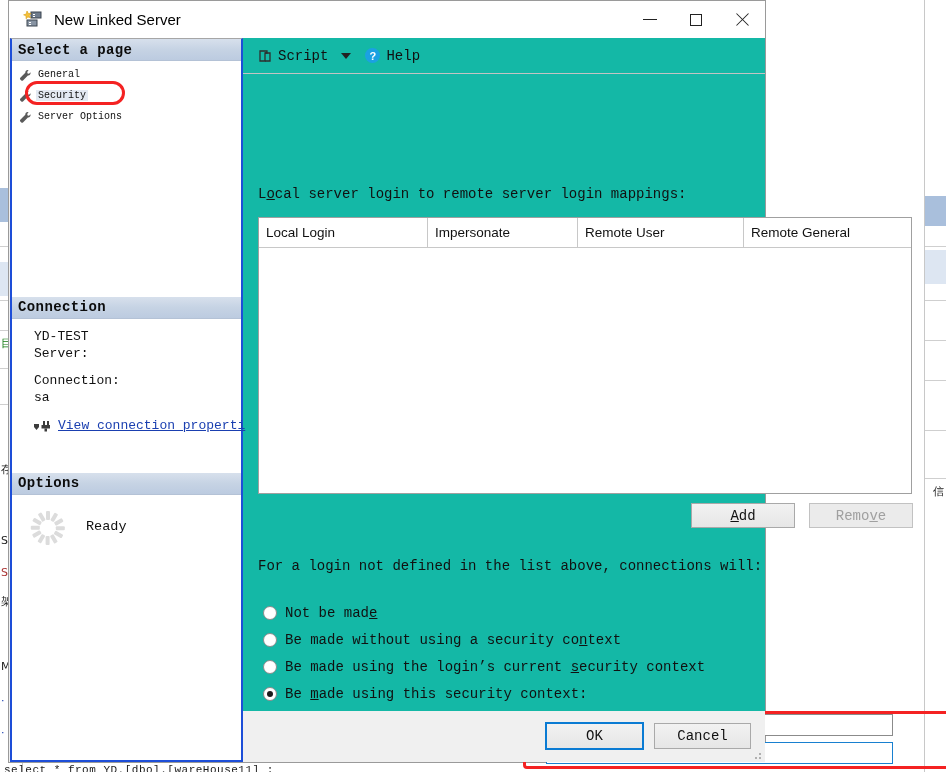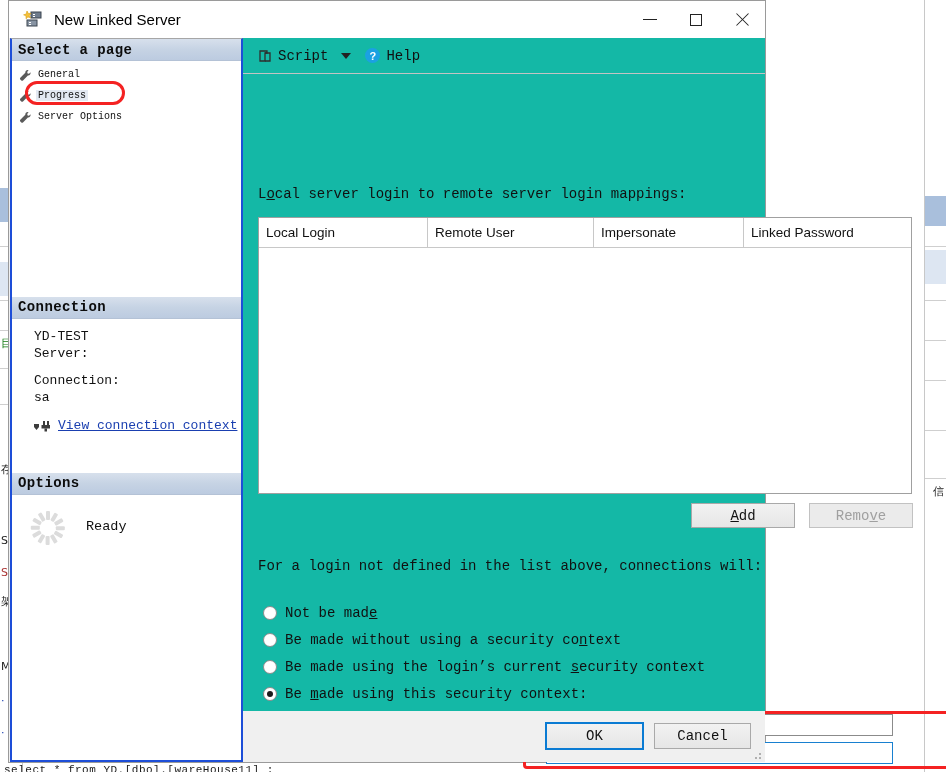--- a/index.html
+++ b/index.html
@@ -223,21 +223,21 @@
               </svg>
           </span>
           <span class="page-label">General</span>
         </div>
         <div class="page-item selected">
           <span class="wrench">
             <svg width="13" height="13" viewBox="0 0 13 13">
                 <path d="M9.5 1.2c-1.7-.5-3.4.9-3.2 2.6L1.3 8.7c-.5.5-.5 1.2 0 1.7l1 1c.5.5 1.2.5 1.7 0l4.9-5c1.7.2 3.1-1.5 2.6-3.2L10 4.8 8.6 4.4 8.2 3z" fill="#5a5a5a"></path>
               </svg>
           </span>
-          <span class="page-label">Progress</span>
+          <span class="page-label">Security</span>
         </div>
         <div class="page-item">
           <span class="wrench">
             <svg width="13" height="13" viewBox="0 0 13 13">
                 <path d="M9.5 1.2c-1.7-.5-3.4.9-3.2 2.6L1.3 8.7c-.5.5-.5 1.2 0 1.7l1 1c.5.5 1.2.5 1.7 0l4.9-5c1.7.2 3.1-1.5 2.6-3.2L10 4.8 8.6 4.4 8.2 3z" fill="#5a5a5a"></path>
               </svg>
           </span>
           <span class="page-label">Server Options</span>
         </div>
       </div>
@@ -254,21 +254,21 @@
         <div class="conn-link-row">
           <span class="plug-icon">
             <svg width="17" height="13" viewBox="0 0 17 13">
               <rect x="9" y="1" width="2" height="4" fill="#3c3c3c"></rect>
               <rect x="13" y="1" width="2" height="4" fill="#3c3c3c"></rect>
               <rect x="7.5" y="5" width="8.5" height="3.5" fill="#3c3c3c"></rect>
               <rect x="10.5" y="8.5" width="2.5" height="3" fill="#3c3c3c"></rect>
               <path d="M0 4 L5 4 L5 7 L2.5 10 L0 7 z" fill="#3c3c3c"></path>
             </svg>
           </span>
-          <span class="conn-link">View connection context</span>
+          <span class="conn-link">View connection properti</span>
         </div>
       </div>
 
       <div style="height:40px"></div>
 
       <div class="pane-header">Options</div>
       <div class="progress-body">
         <div class="spinner">
           <i style="transform:rotate(0deg)"></i>
             <i style="transform:rotate(30deg)"></i>
@@ -307,23 +307,23 @@
         </div>
       </div>
 
       <div class="content">
 
         <div class="lbl-mappings">L<span class="mnem">o</span>cal server login to remote server login mappings:</div>
 
         <div class="grid">
           <div class="grid-head">
             <div class="gh" style="width:168px">Local Login</div>
+            <div class="gh" style="width:150px">Impersonate</div>
             <div class="gh" style="width:166px">Remote User</div>
-            <div class="gh" style="width:150px">Impersonate</div>
-            <div class="gh" style="flex:1 1 auto">Linked Password</div>
+            <div class="gh" style="flex:1 1 auto">Remote General</div>
           </div>
         </div>
 
         <div class="btn btn-add"><span class="mnem">A</span>dd</div>
         <div class="btn btn-remove disabled">Remo<span class="mnem">v</span>e</div>
 
         <div class="lbl-forlogin">For a login not defined in the list above, connections will:</div>
 
         <div class="radios">
           <div class="radio-row">

